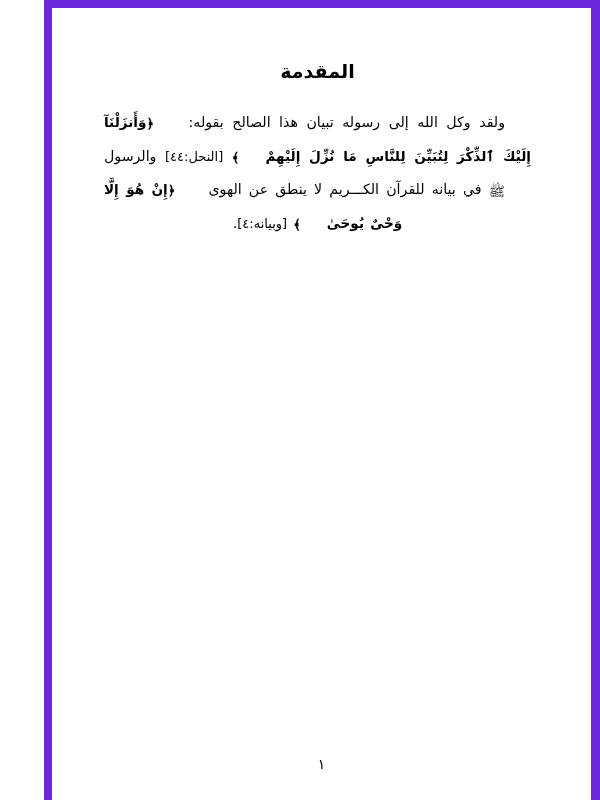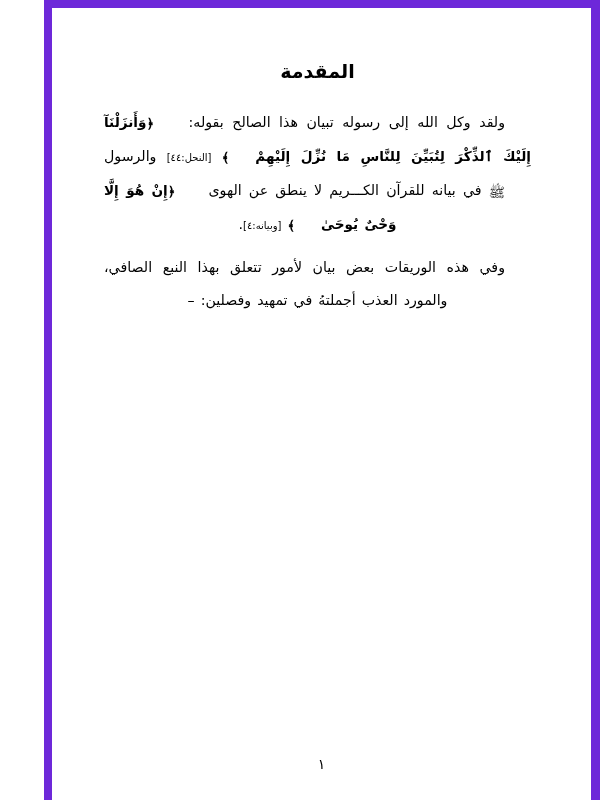--- a/index.html
+++ b/index.html
@@ -74,21 +74,21 @@
   }
 
   .orn {
     font-weight: bold;
     font-size: 13px;
     display: inline-block;
     transform: translateY(1px);
   }
 
   .ref {
-    font-size: 10px;
+    font-size: 13px;
     font-weight: normal;
     letter-spacing: 0;
     white-space: nowrap;
   }
 
   .salawat {
     font-size: 13.5px;
     display: inline-block;
     line-height: 1;
     transform: translateY(2px);
@@ -120,19 +120,18 @@
         <span>ولقد وكل الله إلى رسوله تبيان هذا الصالح بقوله:</span>
         <span class="orn">﴿</span><span class="quran">وَأَنزَلْنَآ إِلَيْكَ ٱلذِّكْرَ لِتُبَيِّنَ لِلنَّاسِ مَا نُزِّلَ إِلَيْهِمْ</span><span class="orn">﴾</span>
         <span class="ref">[النحل:٤٤]</span>
         <span>والرسول</span><span class="salawat">ﷺ</span>
         <span>في بيانه للقرآن الكـــريم لا ينطق عن الهوى</span>
         <span class="orn">﴿</span><span class="quran">إِنْ هُوَ إِلَّا وَحْىٌ يُوحَىٰ</span><span class="orn">﴾</span>
         <span class="ref">[وبيانه:٤]</span><span>.</span>
       </p>
 
 
-      <p class="para para-spaced">وفي هذه الوريقات بعض بيان لأمور تتعلق بهذا النبع الصافي، والمورد العذب أجملتهُ في تمهيد وفصلين: –</p>
 
     </div>
 
     <div class="folio">١</div>
   </div>
 </div>
 
 </body></html>

